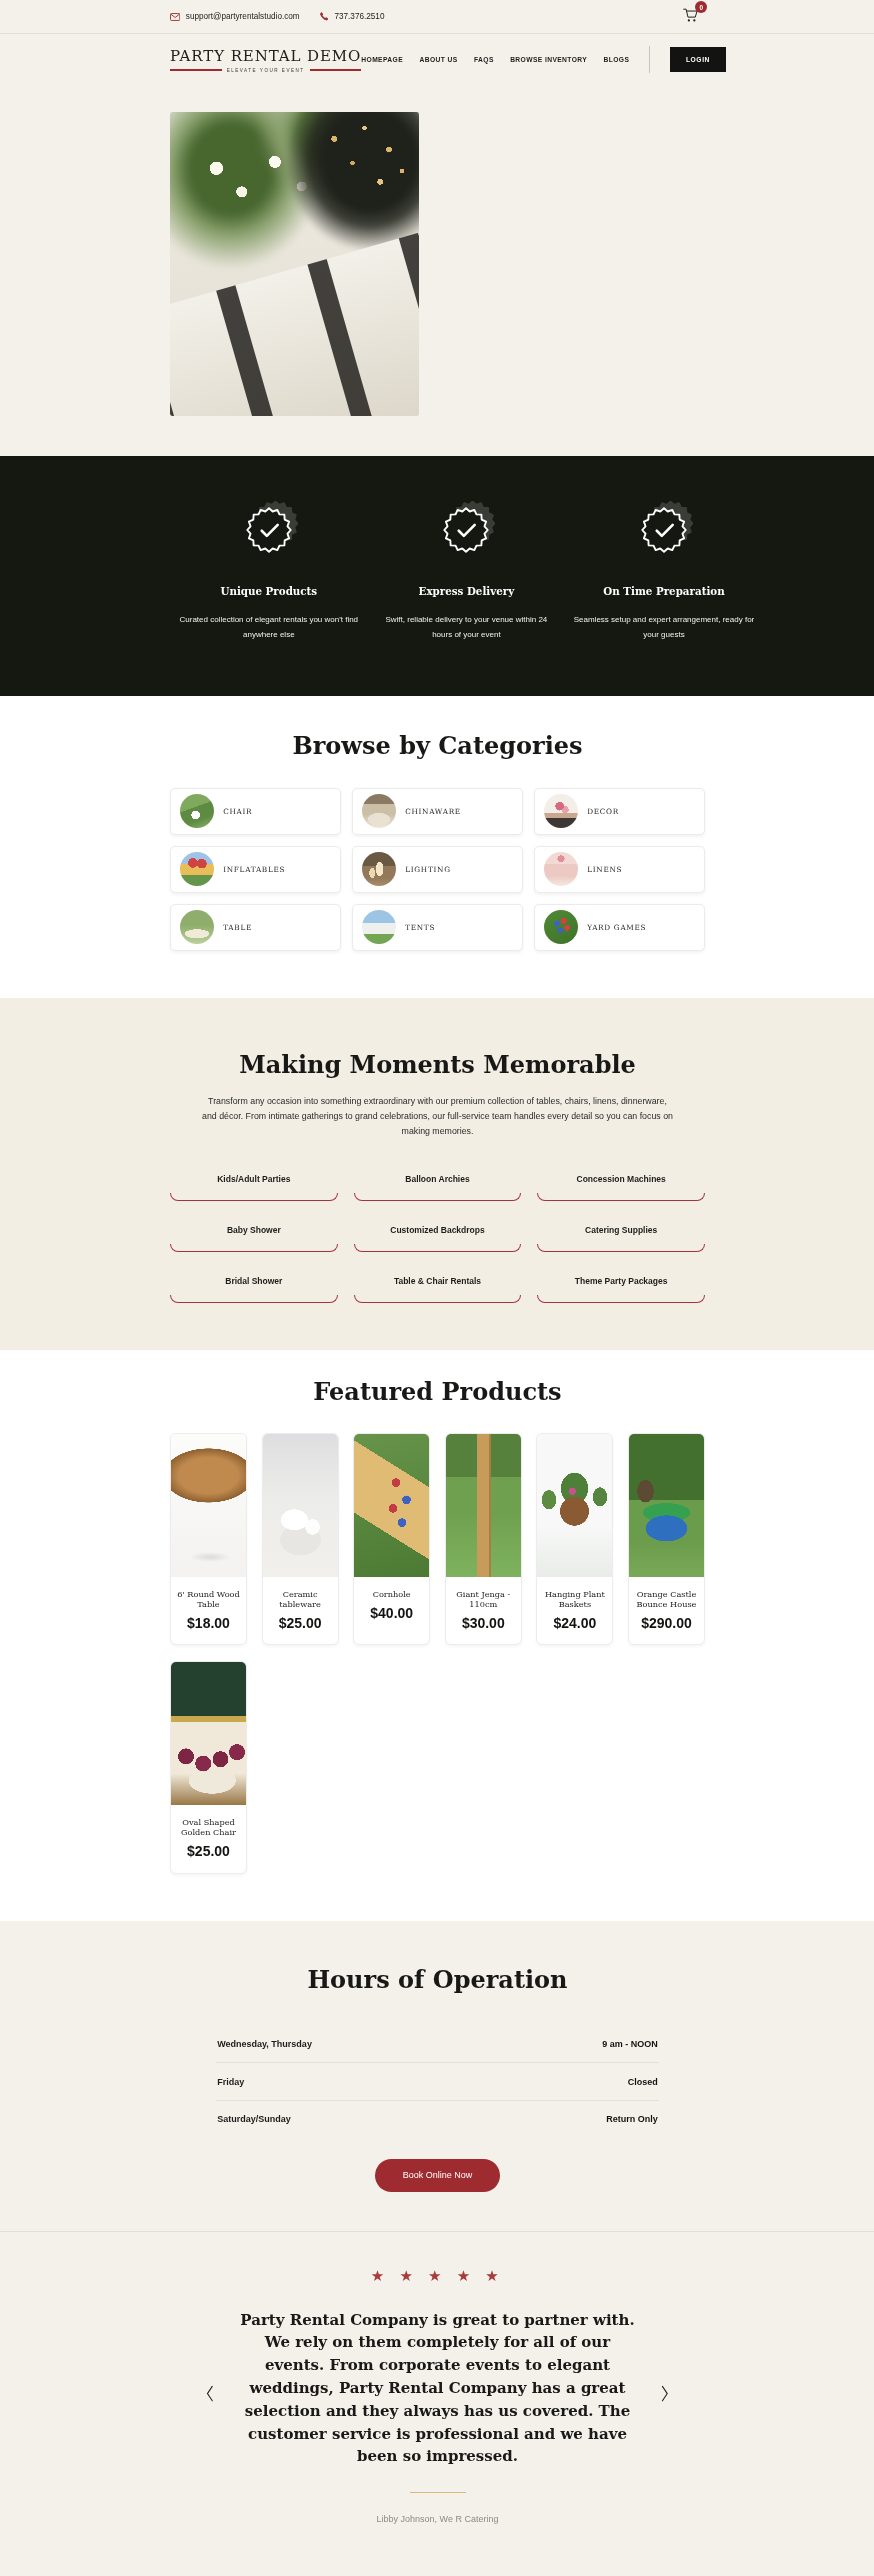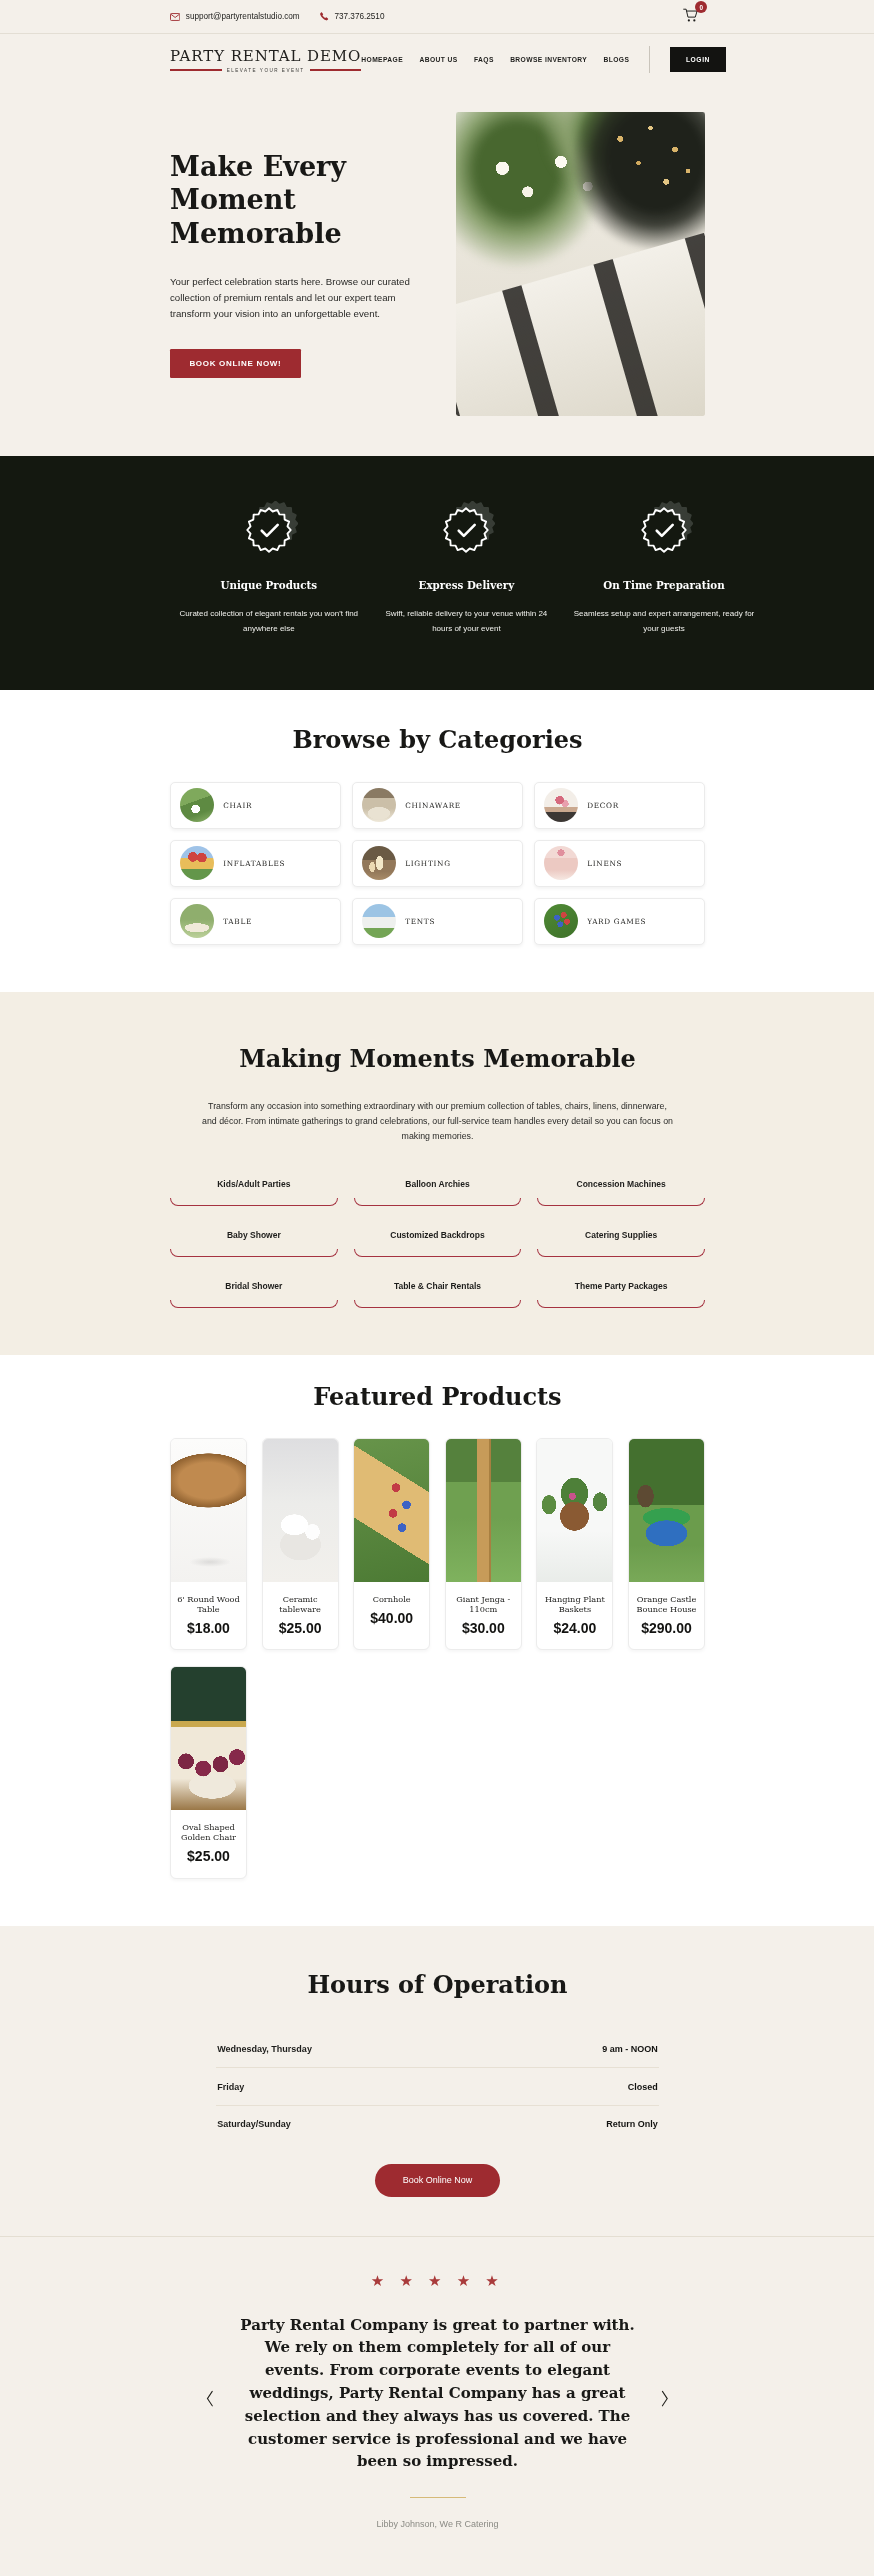--- a/index.html
+++ b/index.html
@@ -67,21 +67,21 @@
     border-radius:8.5px; filter:blur(0.6px);
     background:
       repeating-linear-gradient(90deg, rgba(25,25,25,0) 0 35px, rgba(36,34,31,.85) 35px 55px, rgba(25,25,25,0) 55px 95px),
       linear-gradient(180deg,#f3f0e9,#dcd7c9); }
 
   
   .features { background:#141810; padding:45px 0 53px; }
   .features-grid { display:grid; grid-template-columns:repeat(3,1fr); column-gap:0; }
   .feature { text-align:center; padding:0 7.3px; }
   .seal-wrap { height:58px; display:flex; align-items:flex-start; justify-content:center; }
-  .feature h3 { margin-top:20px; font-size:10.3px; font-weight:600; color:#fff; }
+  .feature h3 { margin-top:26px; font-size:10.3px; font-weight:600; color:#fff; }
   .feature p { margin-top:16px; font-size:8px; line-height:1.85; color:#f1f1ed; width:183px; margin-left:auto; margin-right:auto; }
 
   
   .categories { background:#ffffff; padding:35px 0 47px; }
   .sec-title { text-align:center; font-size:24px; font-weight:700; color:#181816; }
   .cat-grid { margin-top:28px; display:grid; grid-template-columns:repeat(3,1fr); gap:11px 11px; }
   .cat-card { display:flex; align-items:center; gap:9.7px; background:#fff; border:0.6px solid #ebebeb; border-radius:4.9px;
     padding:5.5px 8.5px; box-shadow:0 1.2px 3.6px rgba(0,0,0,.05); cursor:pointer; }
   .cat-img { width:34px; height:34px; border-radius:50%; flex:0 0 34px; }
   .cat-label { font-family:"DejaVu Serif","Liberation Serif",serif; font-size:7.3px; letter-spacing:0.7px; color:#1d1d1b; }
@@ -91,21 +91,21 @@
   .cimg2{background:radial-gradient(circle 4.3px at 46% 36%,#d66a7e 98%,transparent),radial-gradient(circle 3.6px at 62% 46%,#e8a0ae 98%,transparent),linear-gradient(180deg,#f3eee8 0 55%,#caa88f 55% 72%,#3c3734 72% 100%);}
   .cimg3{background:radial-gradient(circle 4.9px at 38% 32%,#cf4440 98%,transparent),radial-gradient(circle 4.9px at 64% 34%,#cf4440 98%,transparent),linear-gradient(180deg,#9fc3e8 0 35%,#e8bd5a 35% 68%,#63964a 68% 100%);}
   .cimg4{background:radial-gradient(ellipse 18% 36% at 52% 50%,#f3e7c8 0 60%,transparent 61%),radial-gradient(ellipse 14% 26% at 30% 62%,#ecd9b2 0 60%,transparent 61%),linear-gradient(180deg,#6a5a44 0 40%,#93785a 40% 75%,#a98c68 100%);}
   .cimg5{background:radial-gradient(circle 3.6px at 50% 20%,#e08f9d 98%,transparent),linear-gradient(180deg,#f2d9d4 0 35%,#ecc9c2 35% 70%,#f6e8e2 100%);}
   .cimg6{background:radial-gradient(ellipse 60% 22% at 50% 70%,#f0ead9 0 60%,transparent 61%),linear-gradient(180deg,#8fae6d 0 45%,#bcd09a 100%);}
   .cimg7{background:linear-gradient(180deg,#9cc4e4 0 38%,#eef0ee 38% 72%,#74a555 72% 100%);}
   .cimg8{background:radial-gradient(circle 3px at 38% 40%,#3c62c4 98%,transparent),radial-gradient(circle 3px at 58% 32%,#cf4440 98%,transparent),radial-gradient(circle 3px at 48% 60%,#3c62c4 98%,transparent),radial-gradient(circle 3px at 68% 52%,#cf4440 98%,transparent),linear-gradient(150deg,#4f8a35,#3f722a);}
 
   
   .moments { background:#f3eee4; padding:52px 0 47px; }
-  .moments-desc { margin:26px auto 0; width:474px; text-align:center; font-size:8.8px; line-height:1.75; color:#2a2a28; }
+  .moments-desc { margin:15px auto 0; width:474px; text-align:center; font-size:8.8px; line-height:1.75; color:#2a2a28; }
   .services-grid { margin-top:34px; display:grid; grid-template-columns:repeat(3,1fr); gap:24px 16px; }
   .service { text-align:center; cursor:pointer; }
   .service-label { font-size:8.5px; font-weight:600; color:#1d1d1b; }
   .service-underline { margin-top:9.7px; height:7.3px; border:1.2px solid #a53240; border-top:none;
     border-radius:0 0 8.5px 8.5px; }
 
   
   .featured { background:#ffffff; padding:27px 0 47px; }
   .prod-grid { margin-top:27px; display:grid; grid-template-columns:repeat(6,1fr); gap:16px 14.6px; }
   .prod-card { background:#fff; border:0.6px solid #ececec; border-radius:6px; overflow:hidden;
@@ -198,25 +198,20 @@
       <a href="#">BROWSE INVENTORY</a>
       <a href="#">BLOGS</a>
       <span class="vdiv"></span>
       <button class="login-btn">LOGIN</button>
     </nav>
   </div>
 </div>
 
 <section class="hero">
   <div class="wrap hero-inner">
-    <div class="hero-copy">
-      <h1 class="serif">Make Every Moment Memorable</h1>
-      <p>Your perfect celebration starts here. Browse our curated collection of premium rentals and let our expert team transform your vision into an unforgettable event.</p>
-      <button class="hero-cta">BOOK ONLINE NOW!</button>
-    </div>
     <div class="hero-img">
       <div class="hg-green"></div>
       <div class="hg-green2"></div>
       <div class="hg-flowers"></div>
       <div class="hg-dark"></div>
       <div class="hg-bokeh"></div>
       <div class="hg-table"></div>
     </div>
   </div>
 </section>

